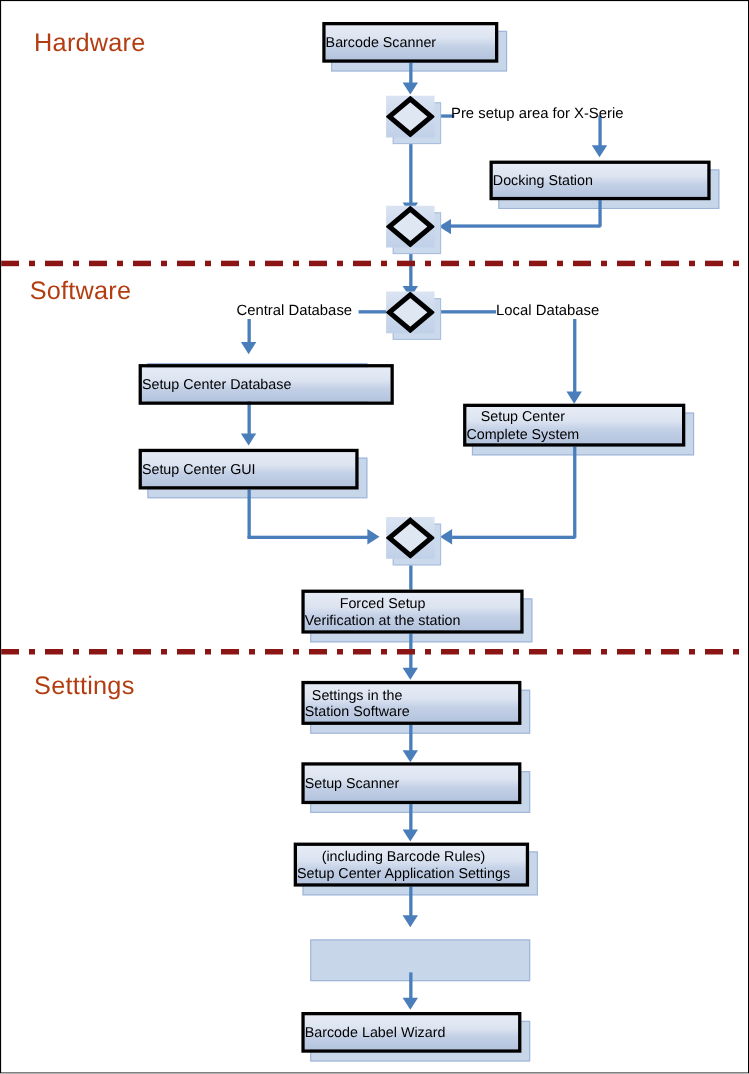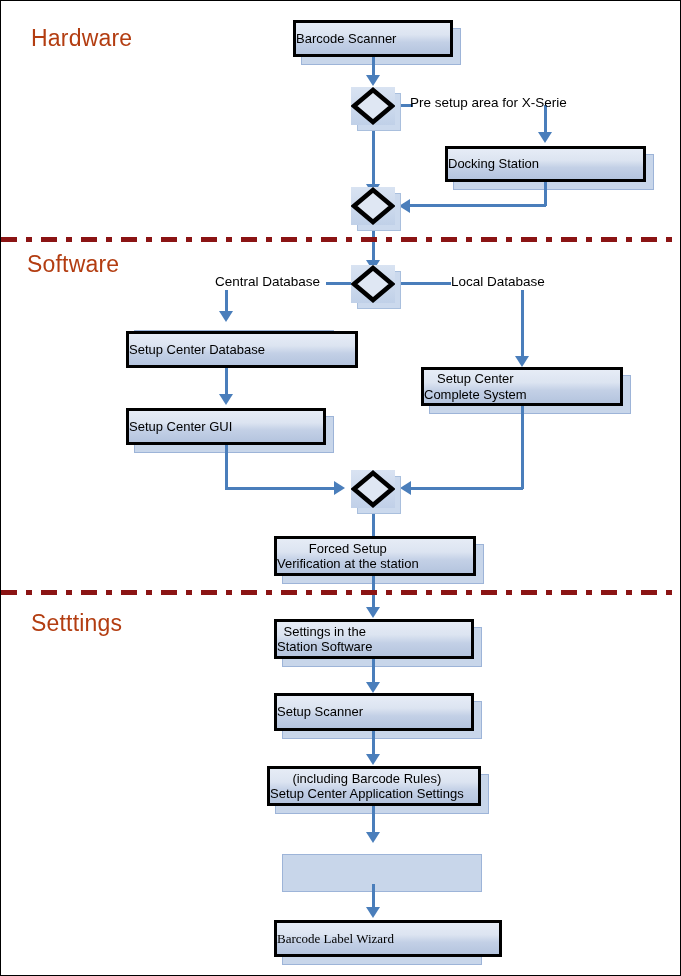--- a/index.html
+++ b/index.html
@@ -282,17 +282,17 @@
 
   <div class="conn v" style="left:371px; top:805px; height:30px;"></div>
   <div class="arrow down" style="left:365px; top:831px;"></div>
 
   <div class="shadow" style="left:281px; top:853px; width:200px; height:38px;"></div>
 
   <div class="conn v" style="left:371px; top:883px; height:27px;"></div>
   <div class="arrow down" style="left:365px; top:906px;"></div>
 
   <div class="shadow" style="left:281px; top:927px; width:200px; height:37px;"></div>
-  <div class="node" style="left:273px; top:919px; width:228px; height:37px;font-family:Liberation Serif, serif;">
+  <div class="node" style="left:273px; top:919px; width:200px; height:37px;">
     <span class="lbl">Barcode Label Wizard</span>
   </div>
 
 </div>
 
 </body></html>

